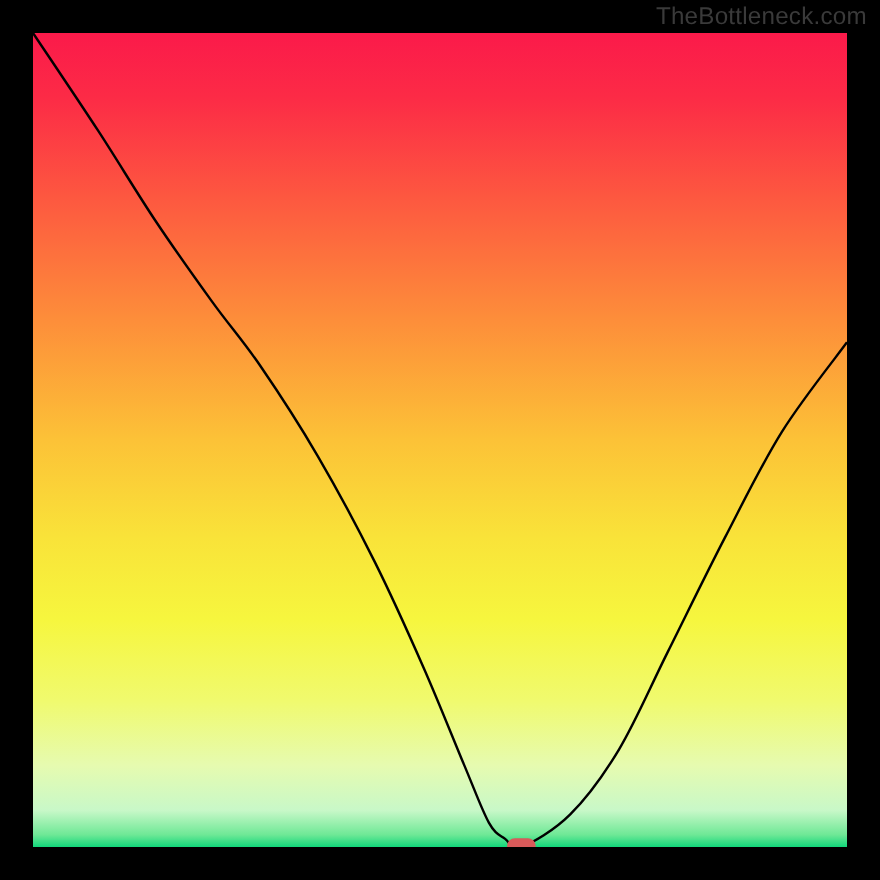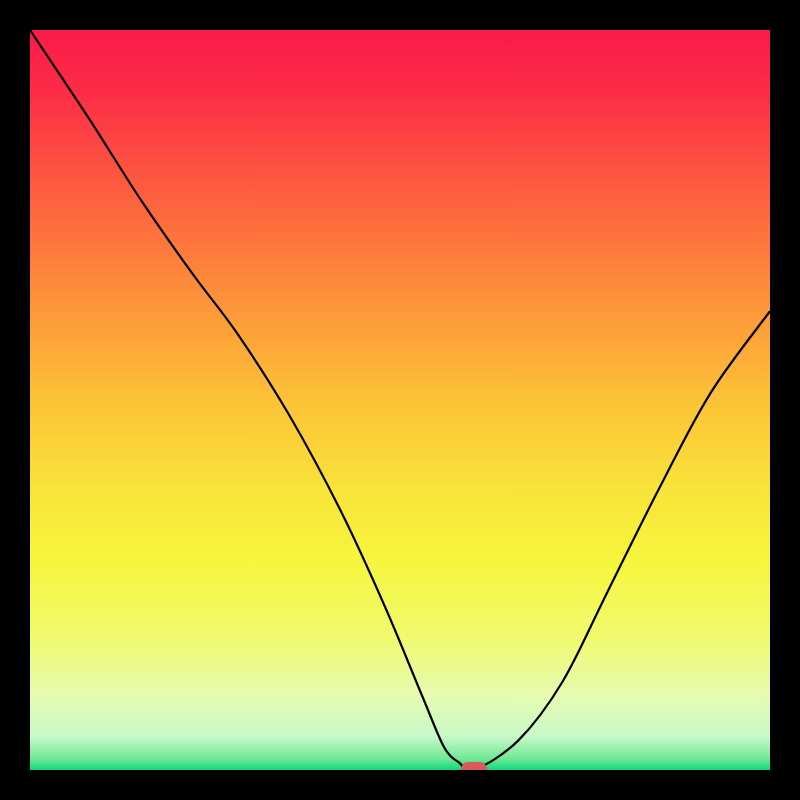--- a/index.html
+++ b/index.html
@@ -54,20 +54,21 @@
     border-radius: 999px;
     transform: translate(-50%, -50%);
     z-index: 4;
   }
 </style>
 </head>
 <body>
 
 <div class="frame">
 
+  <div class="watermark">TheBottleneck.com</div>
 
   <div class="plot-area">
 
     <svg class="gradient-bg" viewBox="0 0 740 740" preserveAspectRatio="none">
       <defs>
         <linearGradient id="bg-grad" x1="0" y1="0" x2="0" y2="1">
             <stop offset="0%" stop-color="#fb1a4a"></stop>
             <stop offset="8%" stop-color="#fc2b46"></stop>
             <stop offset="20%" stop-color="#fd5740"></stop>
             <stop offset="35%" stop-color="#fd8d3a"></stop>

